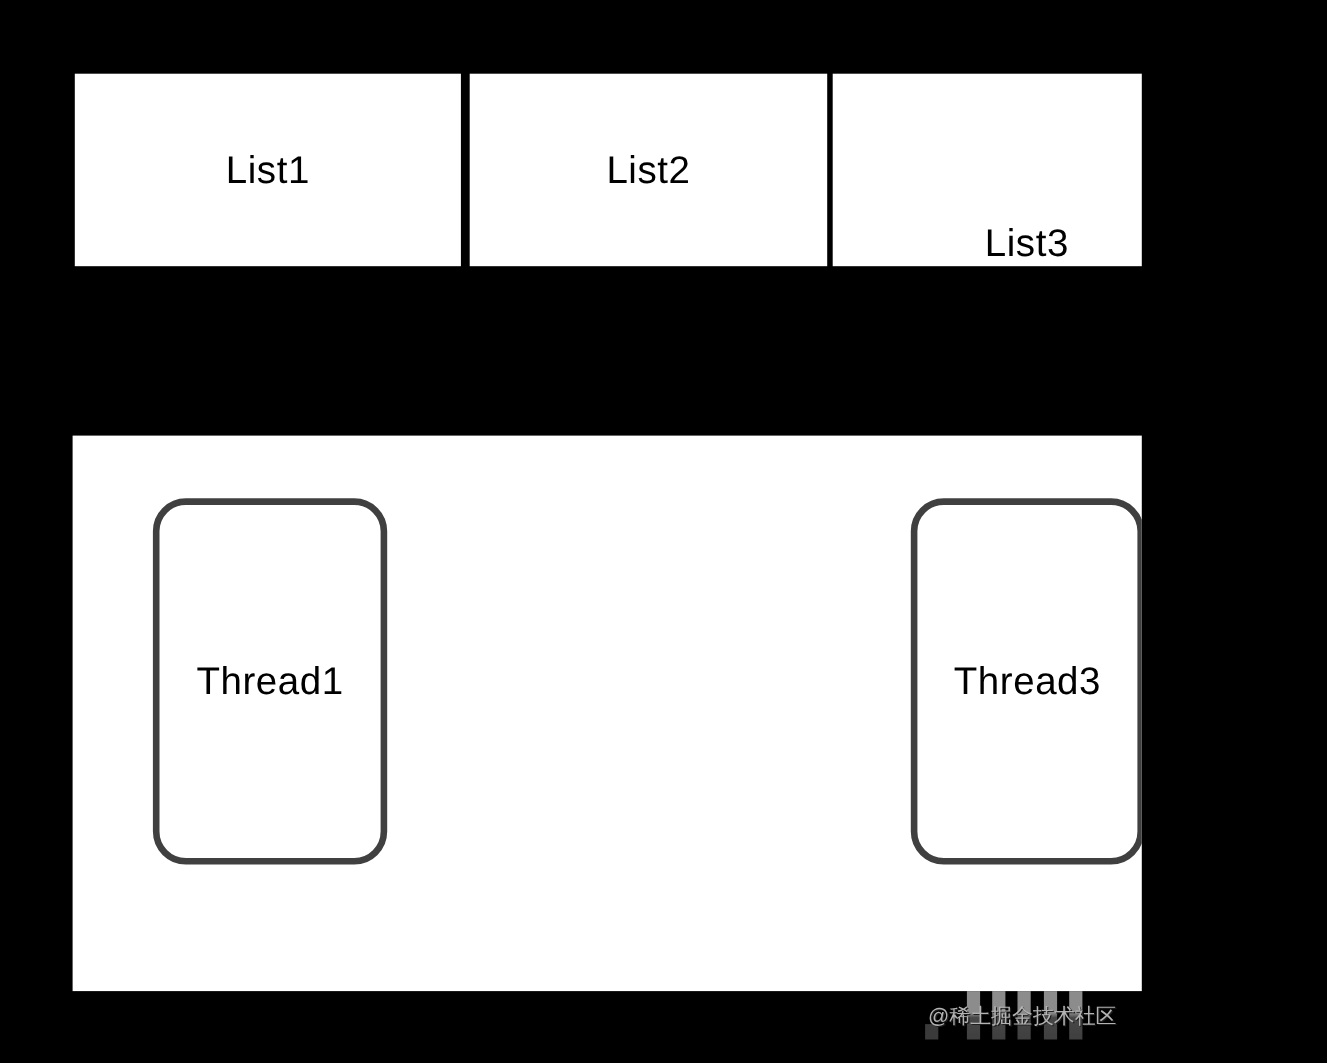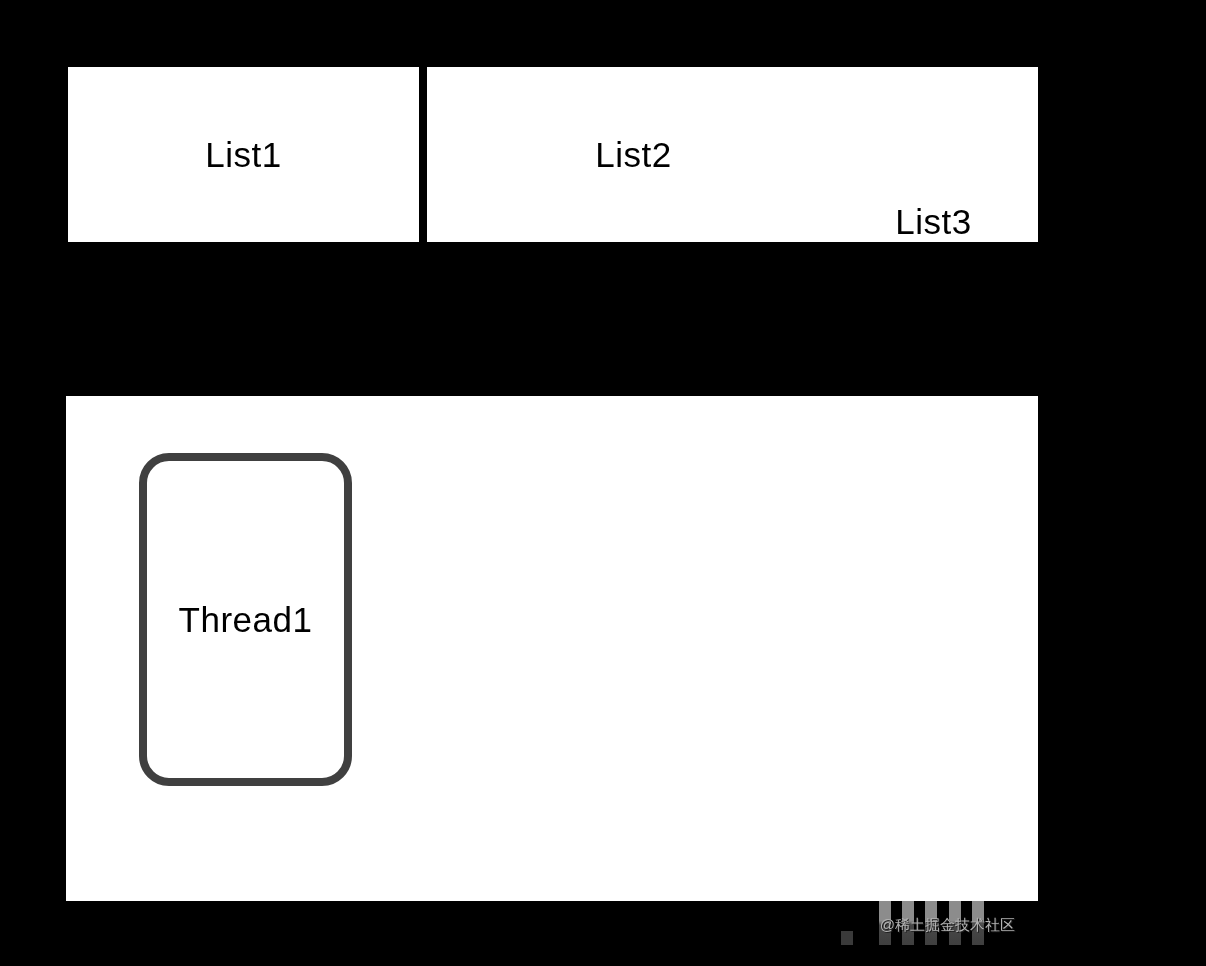--- a/index.html
+++ b/index.html
@@ -25,40 +25,40 @@
     display: flex;
     align-items: center;
     justify-content: center;
   }
   .list-box .label {
     font-size: 35px;
     color: #000000;
     letter-spacing: 0.5px;
   }
   .list-box-1 { left: 68px;  width: 351px; }
-  .list-box-2 { left: 427px; width: 325px; padding-left: 44px; }
+  .list-box-2 { left: 427px; width: 325px; }
   .list-box-3 { left: 757px; width: 353px; align-items: flex-end; }
 
   
   .thread-container {
     position: absolute;
     left: 66px;
     top: 396px;
     width: 1076px;
     height: 505px;
     background: #ffffff;
   }
 
   
   .thread-box {
     position: absolute;
     top: 57px;
     height: 333px;
     background: #ffffff;
-    border: 8px solid #404040;
+    border: 6px solid #404040;
     border-radius: 30px;
     box-sizing: border-box;
     display: flex;
     align-items: center;
     justify-content: center;
   }
   .thread-box .label {
     font-size: 35px;
     color: #000000;
     letter-spacing: 0.5px;
@@ -93,21 +93,21 @@
     top: 30px;
     width: 12px;
     height: 14px;
     background: #3a3a3a;
   }
   .watermark-text {
     position: absolute;
     left: 0;
     top: 13px;
     width: 180px;
-    font-size: 15px;
+    font-size: 19px;
     line-height: 22px;
     color: #b3b3b3;
     text-shadow: 1px 1px 0 #1f1f1f;
     white-space: nowrap;
     text-align: right;
   }
 </style>
 </head>
 <body>
 
@@ -120,20 +120,23 @@
     <span class="label">List2</span>
   </div>
   <div class="list-box list-box-3">
     <span class="label">List3</span>
   </div>
 
   <div class="thread-container">
     <div class="thread-box thread-box-1">
       <span class="label">Thread1</span>
     </div>
+    <div class="thread-box thread-box-3">
+      <span class="label">Thread3</span>
+    </div>
   </div>
 
   <div class="watermark">
     <span class="watermark-bar wb-1"></span>
     <span class="watermark-bar wb-2"></span>
     <span class="watermark-bar wb-3"></span>
     <span class="watermark-bar wb-4"></span>
     <span class="watermark-bar wb-5"></span>
     <span class="watermark-bar-low"></span>
     <span class="watermark-text">@稀土掘金技术社区</span>

